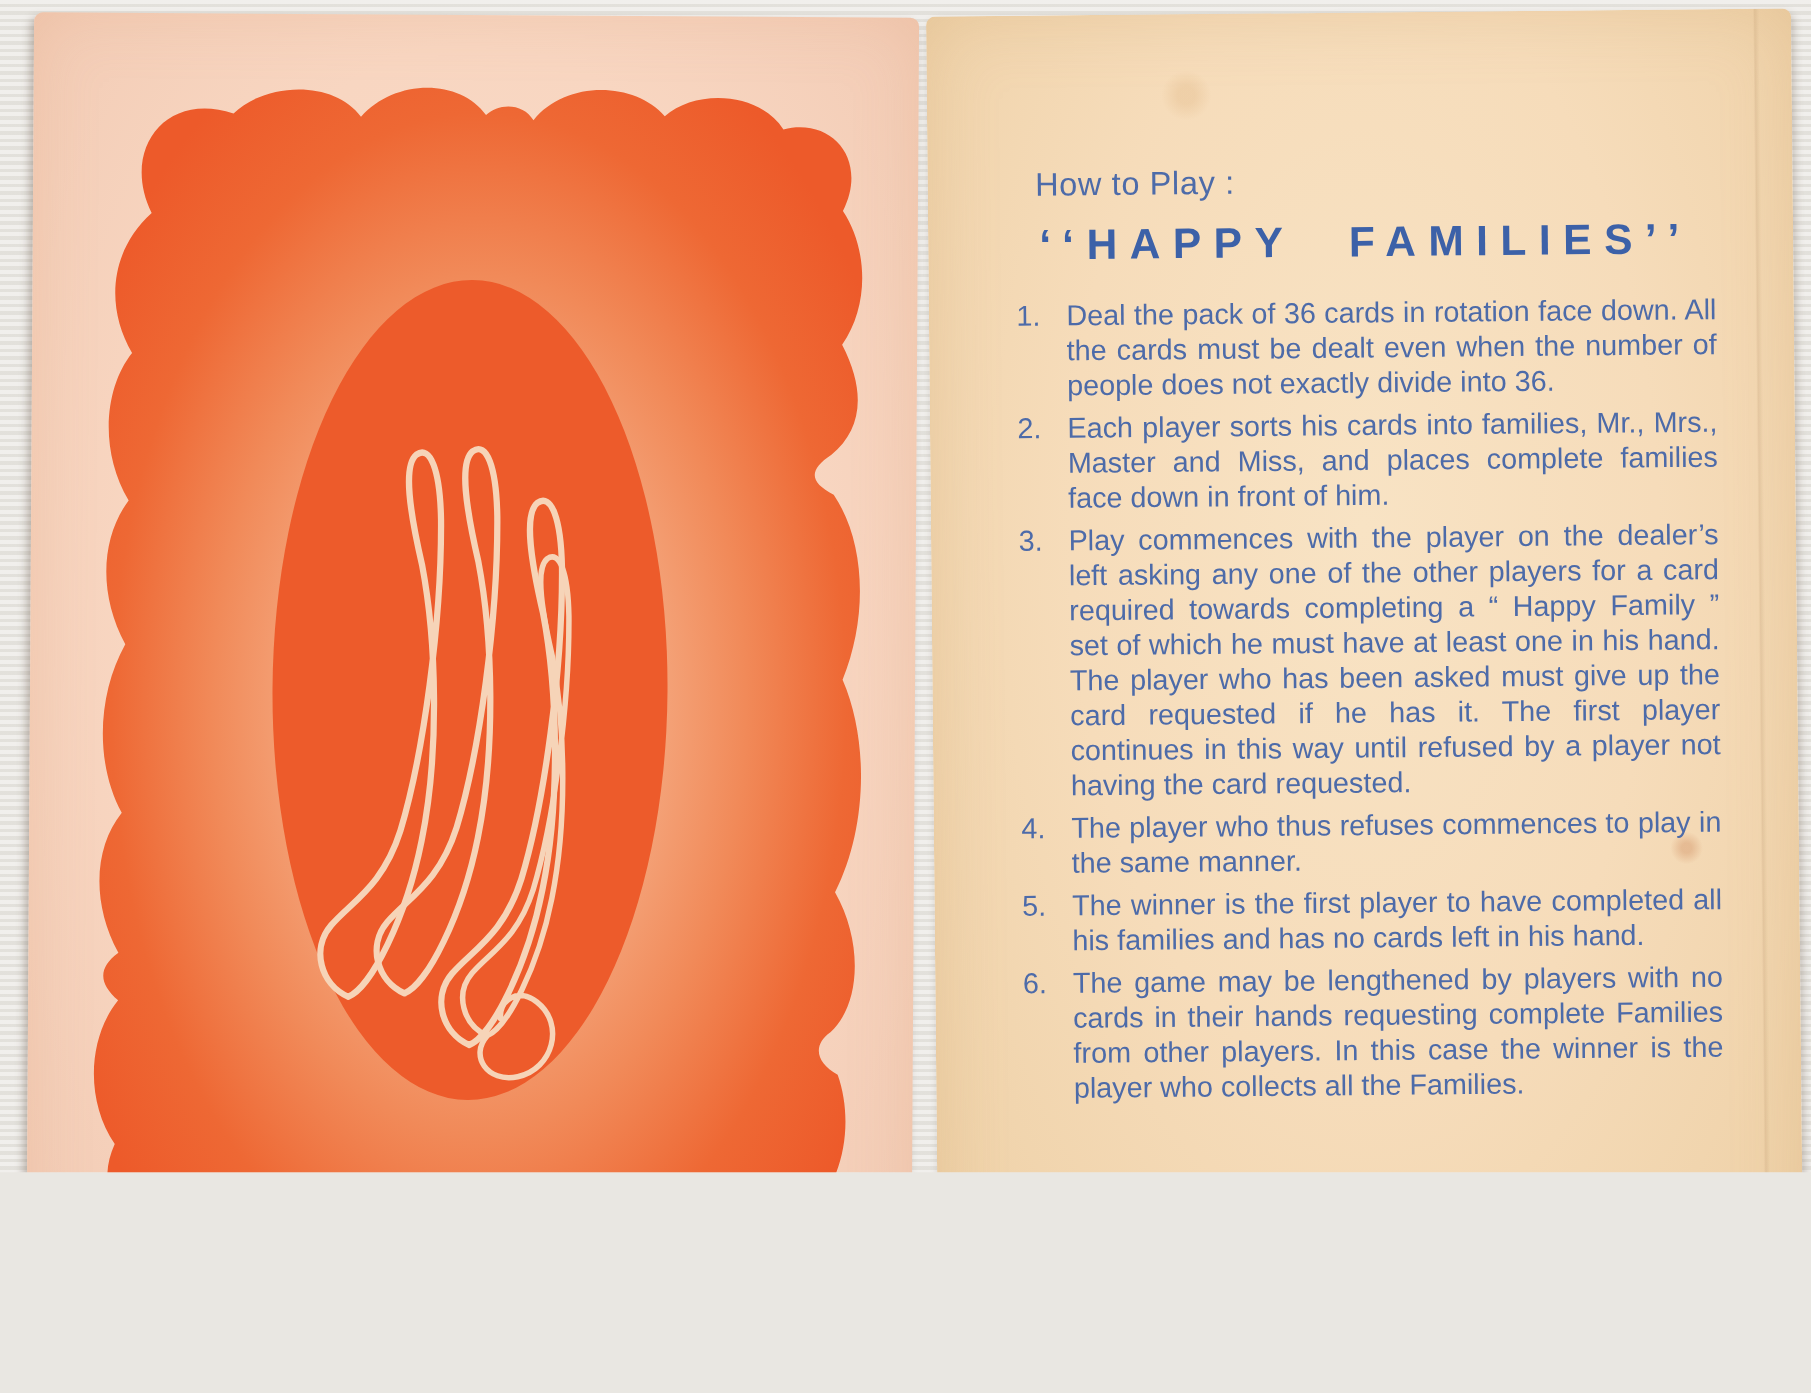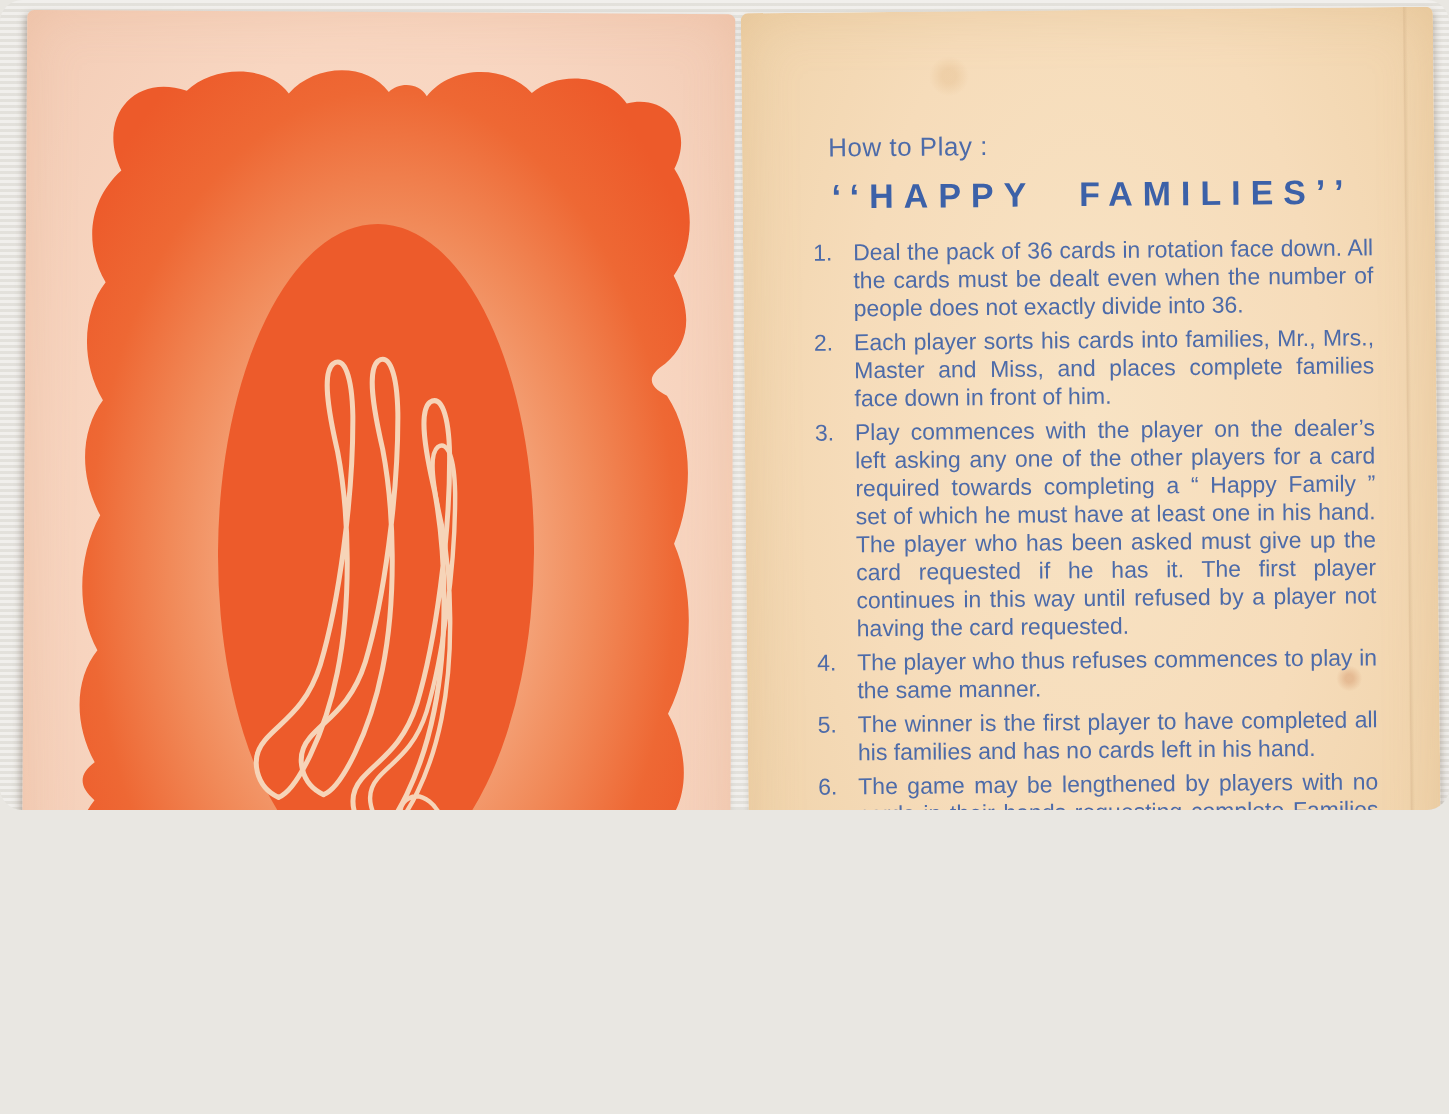--- a/index.html
+++ b/index.html
@@ -2,28 +2,27 @@
 <html style="--page-bg: #e9e7e2; --card-back-bg: #f8d6c1; --orange-strong: #ed5b2b; --fade-center: #f7c9ac; --monogram: #f6d4b8; --card-front-bg: #f6dcba; --ink: #4d6ba9; --ink-strong: #3c61a8;"><head>
 <meta charset="utf-8">
 <style>
   html,body{margin:0;padding:0;}
   body{
     font-family:"Liberation Sans", sans-serif;
     background:#e9e7e2;
   }
   .scene{
     position:relative;
-    width:1449px;height:810px;
+    width:1449px;height:938px;
     overflow:hidden;
     background:
       repeating-linear-gradient(180deg,
         rgba(255,255,255,.35) 0 3px,
         rgba(180,178,170,.12) 3px 6px),
       #e9e7e2;
-    border-radius: 22px;
   }
 
   
   .card{position:absolute;border-radius:7px;}
   .card-back{
     left:24px;top:12px;width:708px;height:1082px;
     transform:rotate(0.35deg);
     background:radial-gradient(ellipse at 50% 45%,
       #f9dcc9 0%, var(--card-back-bg) 55%, #f1c9b2 100%);
     box-shadow:-3px 4px 7px rgba(95,75,60,.35), inset 0 0 50px rgba(225,165,125,.25);

